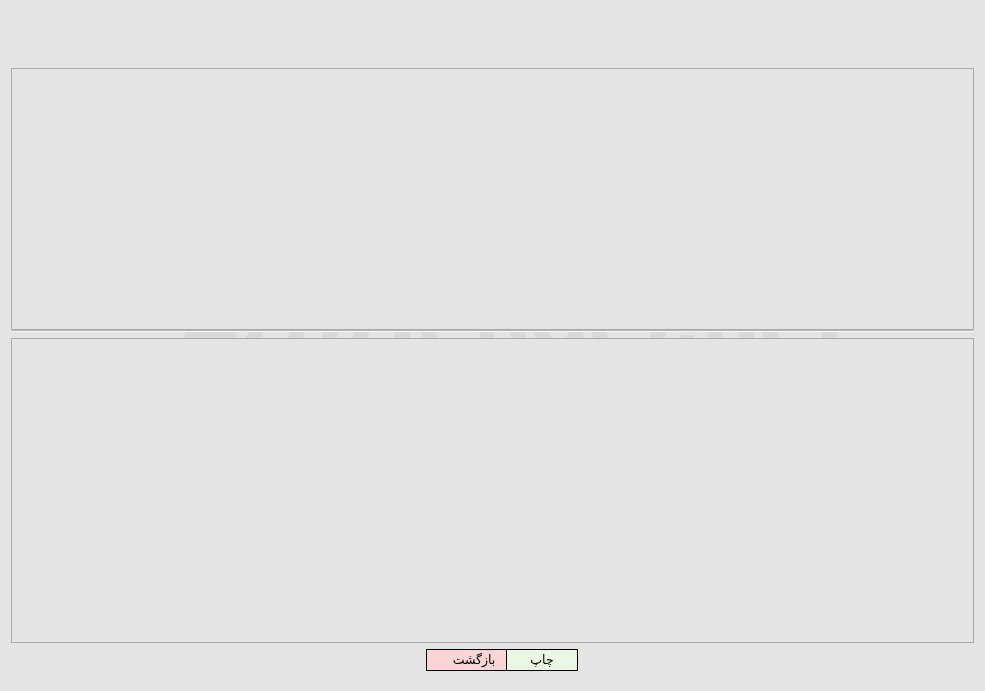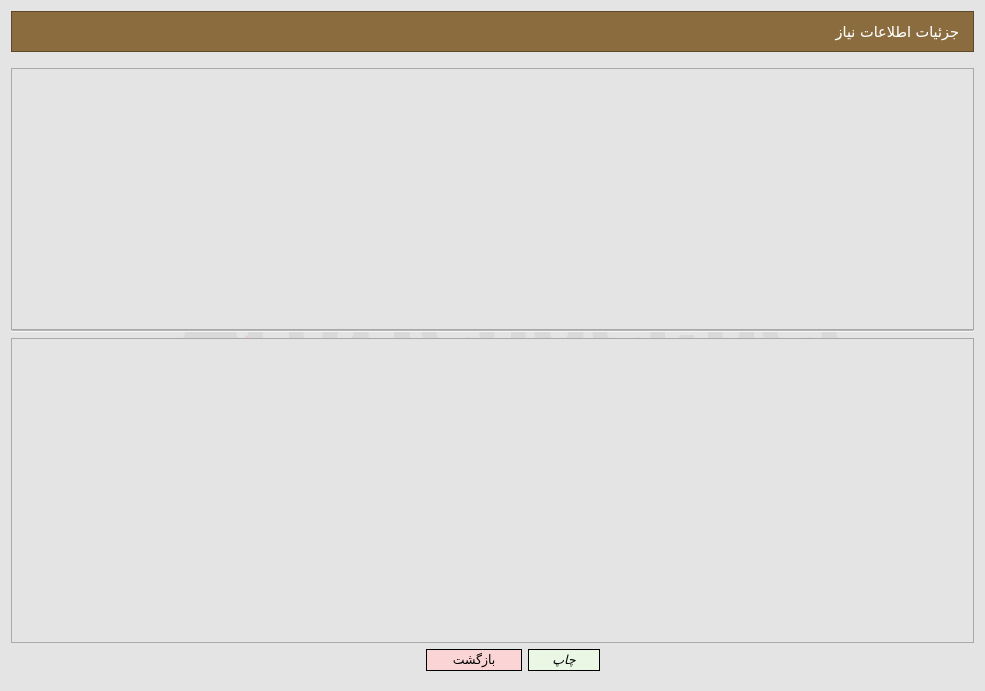--- a/index.html
+++ b/index.html
@@ -246,21 +246,21 @@
     height: 22px;
     border: 1px solid #000;
     font-size: 12.5px;
     color: #000;
     text-align: center;
     line-height: 20px;
     cursor: pointer;
     font-family: "DejaVu Sans", "Liberation Sans", sans-serif;
   }
   #btn-back  { left: 426px; top: 649px; width: 96px; background: #fbd5d5; }
-  #btn-print { left: 528px; top: 649px; width: 72px; background: #e9f7e4; font-style: italic; }
+  #btn-print { left: 506px; top: 649px; width: 72px; background: #e9f7e4; }
 
   .hr-sep {
     position: absolute;
     left: 12px; top: 330px;
     width: 961px; height: 2px;
     border-top: 1px solid #b6b6b6;
     border-bottom: 1px solid #f6f6f6;
   }
 </style>
 </head>
@@ -269,23 +269,20 @@
 <div id="page">
 
   <div class="watermark">
     <svg class="wm-shield" viewBox="0 0 78 92">
       <path d="M39 3 L74 15 V46 C74 68 58 82 39 89 C20 82 4 68 4 46 V15 Z" fill="none" stroke="#eccccc" stroke-width="7"></path>
       <path d="M22 30 L39 66 L56 30 L46 30 L39 46 L32 30 Z" fill="#eccccc"></path>
     </svg>
     <div class="wm-text">ArtaTender.net</div>
   </div>
 
-  <div class="titlebar">
-    <span class="t">جزئیات اطلاعات نیاز</span>
-  </div>
 
   <div class="panel" id="panel-top"></div>
 
   <div class="row" style="top:80px; right:27px;">
     <span class="lbl">شماره نیاز:</span>
   </div>
   <div class="fld center" style="position:absolute; top:80px; right:172px; width:180px;">1103007000001007</div>
 
   <div class="row" style="top:80px; right:377px;">
     <span class="lbl">تاریخ و ساعت اعلان عمومی:</span>

